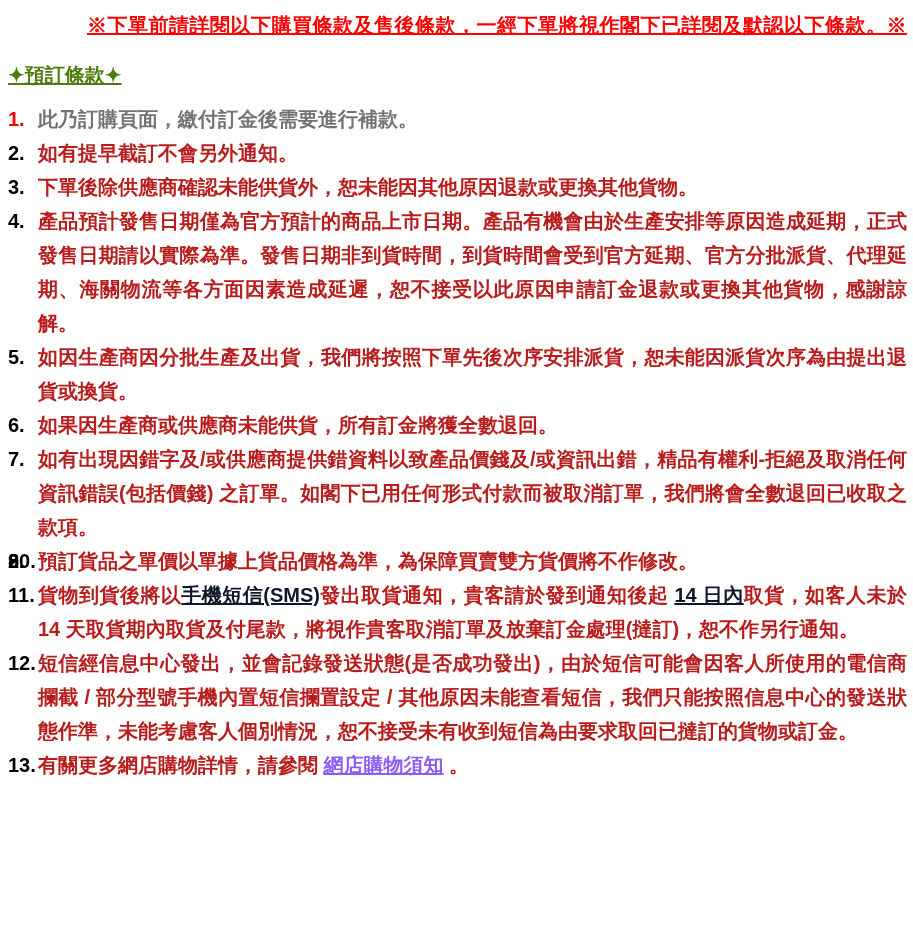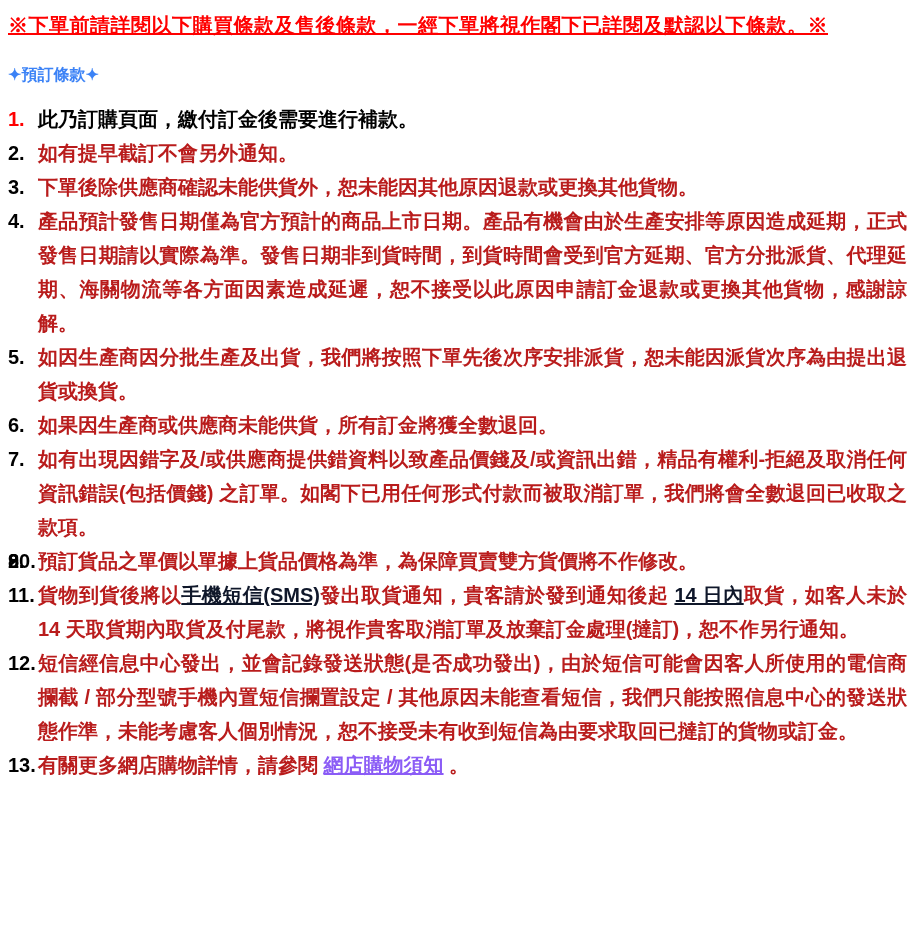--- a/index.html
+++ b/index.html
@@ -20,25 +20,27 @@
     box-sizing: border-box;
     width: 913px;
   }
   .banner {
     color: #ff0000;
     font-size: 20px;
     line-height: 34px;
     text-decoration: underline;
     margin: 0 0 16px 0;
     letter-spacing: 0.5px;
+    text-align: right;
   }
   .section-title {
-    color: #3b82f6;
-    font-size: 16px;
+    color: #4d7c0f;
+    font-size: 20px;
     line-height: 34px;
+    text-decoration: underline;
     margin: 0 0 10px 0;
   }
   ol.terms {
     list-style: none;
     margin: 0;
     padding: 0;
     font-size: 20px;
     line-height: 34px;
     text-align: justify;
   }
@@ -46,21 +48,21 @@
     position: relative;
     padding-left: 30px;
   }
   ol.terms li .num {
     position: absolute;
     left: 0;
     top: 0;
     text-align: left;
   }
   .seg-normal { color: #b91c1c; }
-  .seg-red { color: #000000; }
+  .seg-red { color: #737373; }
   .seg-red-underline { color: #0f172a; text-decoration: underline; }
   .seg-link { color: #8b5cf6; text-decoration: underline; cursor: pointer; }
   .num-red { color: #ff0000; }
 </style>
 </head>
 <body>
 
 <div class="page">
 
   <p class="banner">※下單前請詳閱以下購買條款及售後條款，一經下單將視作閣下已詳閱及默認以下條款。※</p>

